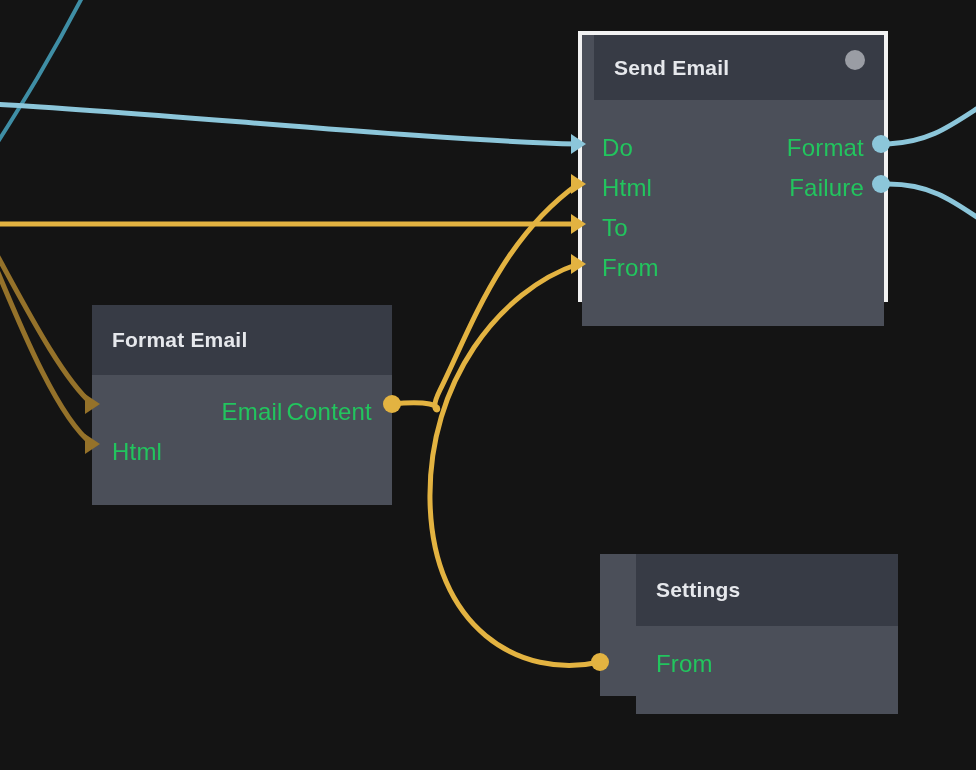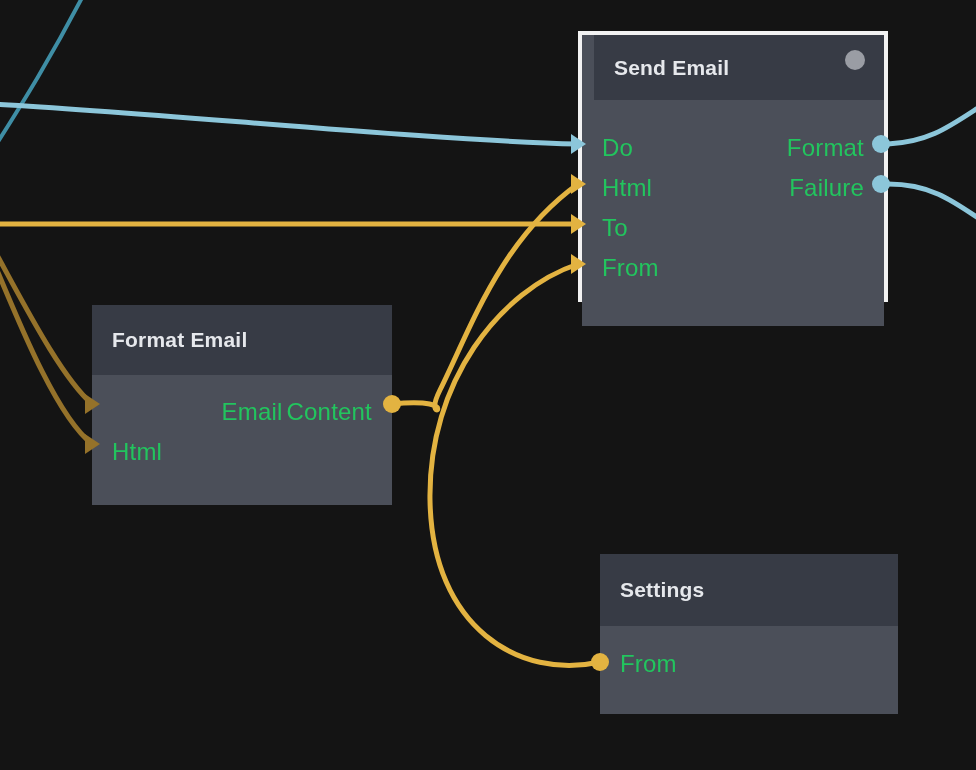--- a/index.html
+++ b/index.html
@@ -161,21 +161,21 @@
       <div class="row">
         <span class="port-label in">Html</span>
       </div>
     </div>
   </div>
 
   <div class="port-arrow dim" style="left:85px; top:394px;"></div>
   <div class="port-arrow dim" style="left:85px; top:434px;"></div>
   <div class="port-dot" style="left:383px; top:395px;"></div>
 
-  <div class="node" style="left:600px; top:554px; width:298px; height:142px;">
+  <div class="node" style="left:600px; top:554px; width:298px; height:142px;padding-left:36px;">
     <div class="node-header" style="height:72px;">
       <span class="node-title">Settings</span>
     </div>
     <div class="node-body" style="height:70px;">
       <div class="row" style="margin-top:18px;">
         <span class="port-label in">From</span>
       </div>
     </div>
   </div>
 

